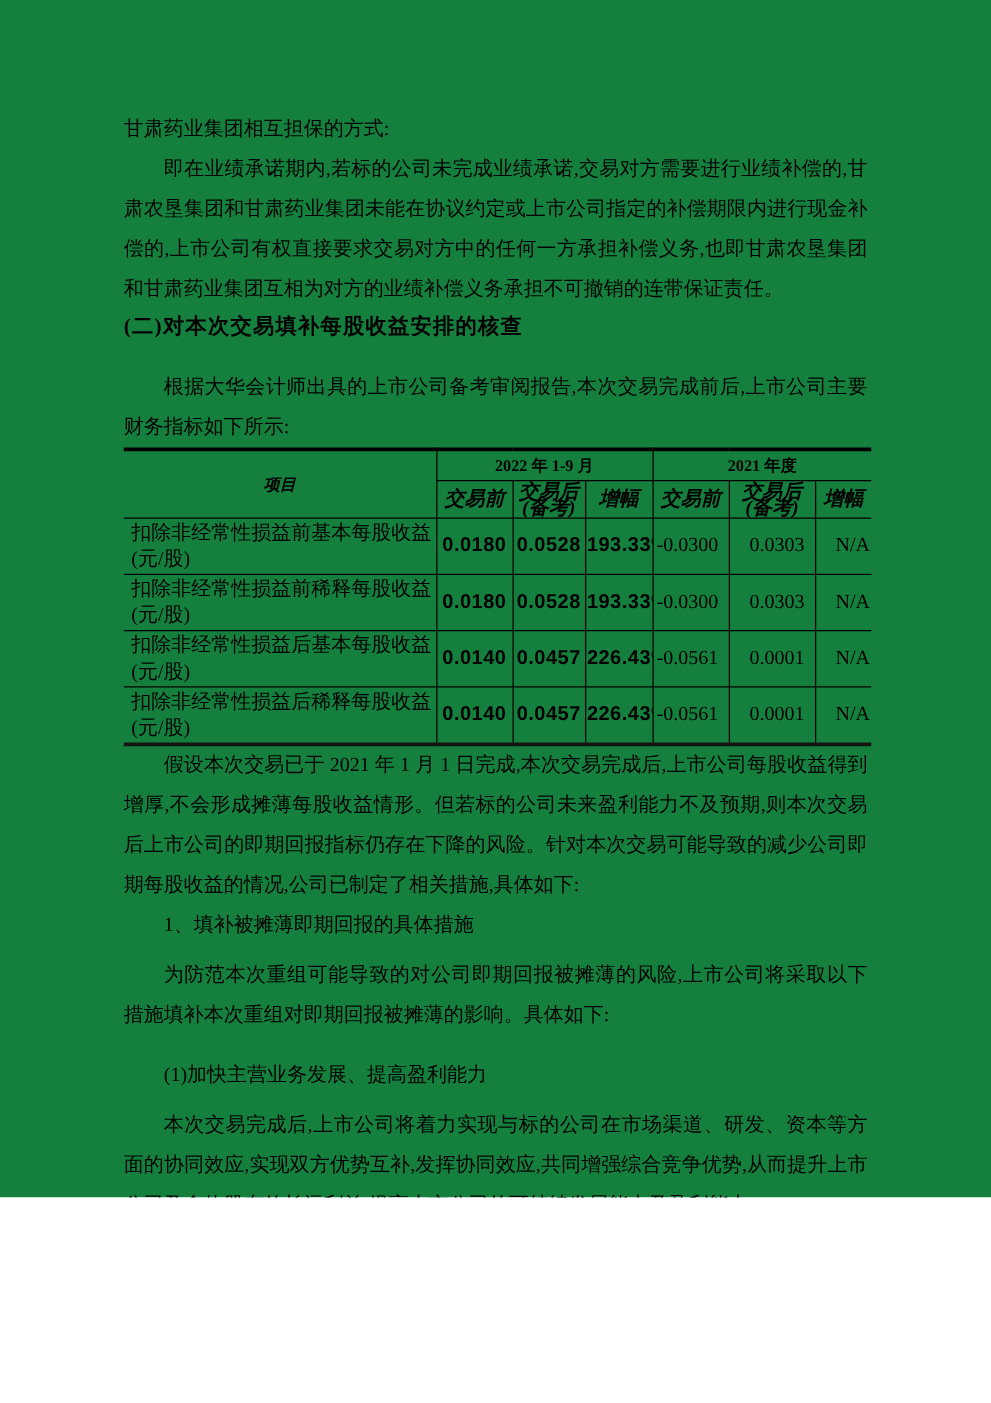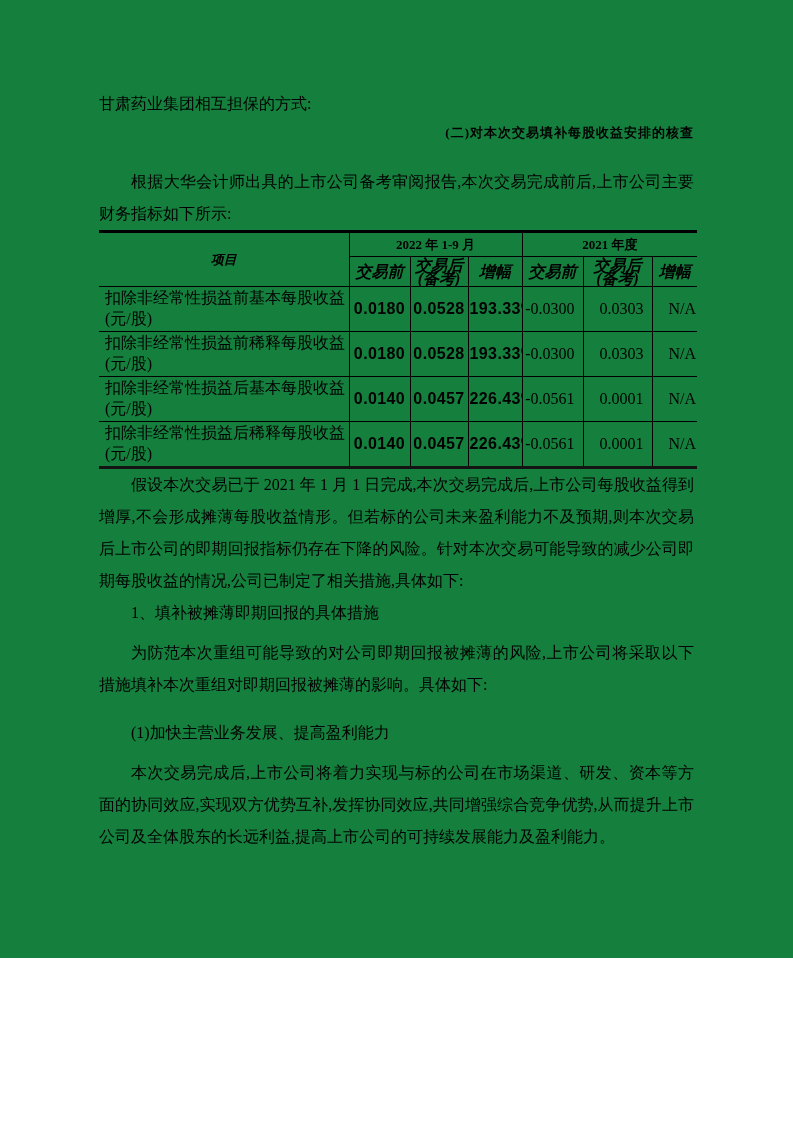--- a/index.html
+++ b/index.html
@@ -9,22 +9,22 @@
     padding:88px 99px 0 99px;
     font-family:"Liberation Serif","DejaVu Serif",serif;
   }
   p.body{font-size:16px;line-height:32px;text-align:justify;margin:0;}
   .indent{text-indent:32px;}
   .mb-sm{margin-bottom:6px;}
   .mb-md{margin-bottom:14px;}
   .mb-lg{margin-bottom:18px;}
   h2.sec{
     font-family:Liberation Serif, serif;
-    font-weight:700;font-size:13px;line-height:26px;
-    margin:0 0 20px 0;letter-spacing:1px;text-align:right;
+    font-weight:700;font-size:17px;line-height:26px;
+    margin:0 0 20px 0;letter-spacing:1px;
   }
   table.fin{
     width:100%;table-layout:fixed;border-collapse:collapse;
     margin:0 0 0 0;
     border-top:3px solid #000;border-bottom:3px solid #141414;
   }
   table.fin th,table.fin td{
     border:1px solid #000;box-sizing:border-box;
     font-size:16px;color:#000;overflow:hidden;
   }
@@ -50,20 +50,21 @@
     font-size:13px;font-family:"Liberation Serif","DejaVu Serif",serif;
   }
 </style>
 </head>
 <body>
 
 <div class="page">
 
   <p class="body mb-lg">甘肃药业集团相互担保的方式:</p>
 
+  <p class="body indent mb-md">即在业绩承诺期内,若标的公司未完成业绩承诺,交易对方需要进行业绩补偿的,甘肃农垦集团和甘肃药业集团未能在协议约定或上市公司指定的补偿期限内进行现金补偿的,上市公司有权直接要求交易对方中的任何一方承担补偿义务,也即甘肃农垦集团和甘肃药业集团互相为对方的业绩补偿义务承担不可撤销的连带保证责任。</p>
 
   <h2 class="sec">(二)对本次交易填补每股收益安排的核查</h2>
 
   <p class="body indent mb-sm">根据大华会计师出具的上市公司备考审阅报告,本次交易完成前后,上市公司主要财务指标如下所示:</p>
 
   <table class="fin">
     <colgroup>
       <col style="width:250px">
       <col style="width:61px">
       <col style="width:58px">

